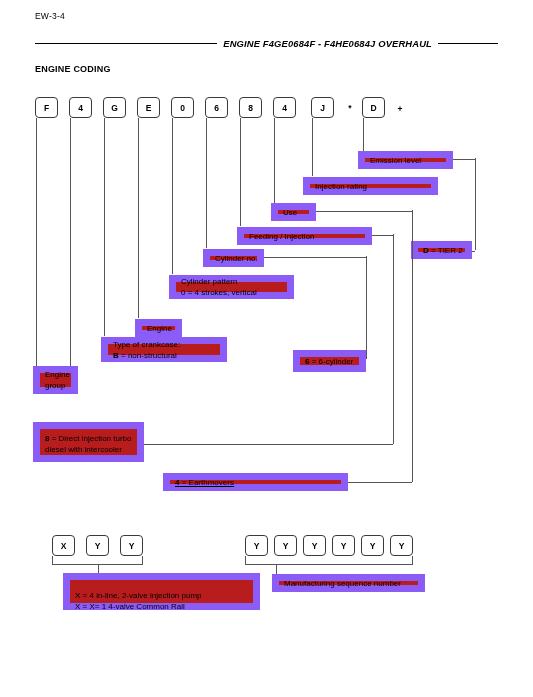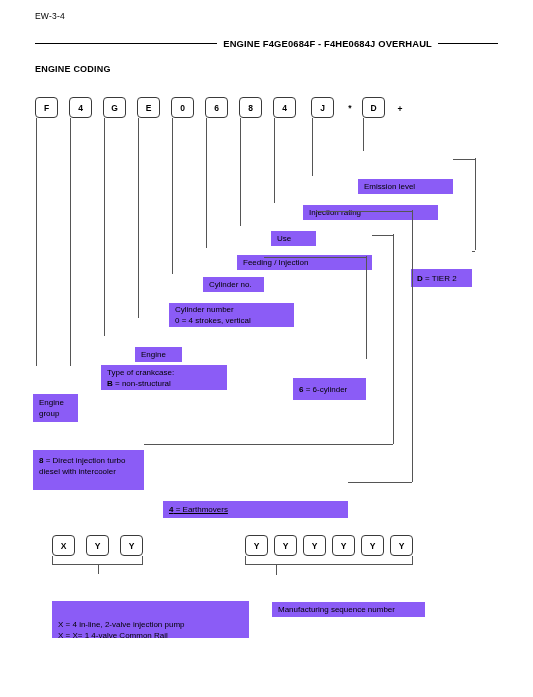--- a/index.html
+++ b/index.html
@@ -16,21 +16,21 @@
     position:absolute;left:35px;top:11px;
     font-size:8.5px;font-weight:normal;letter-spacing:.2px;
   }
   .rule-wrap{
     position:absolute;left:35px;top:36px;width:463px;height:14px;
     display:flex;align-items:center;gap:6px;
   }
   .rule-line{flex:1 1 auto;height:0;border-top:1.6px solid #000;}
   .rule-line.short{flex:0 0 60px;}
   .doc-title{
-    font-size:9.4px;font-weight:bold;white-space:nowrap;letter-spacing:.15px;
+    font-size:9.4px;font-weight:bold;white-space:nowrap;letter-spacing:.15px;font-style:italic;
   }
   .section-title{
     position:absolute;left:35px;top:64px;
     font-size:9px;font-weight:bold;letter-spacing:.2px;
   }
 
   
   .codebox{
     position:absolute;width:23px;height:21px;
     border:1px solid #3a3a3a;border-radius:4px;background:#fff;
@@ -40,23 +40,23 @@
   }
   .plainchar{
     position:absolute;font-size:8.5px;font-weight:bold;
     display:flex;align-items:center;justify-content:center;
     width:10px;height:14px;
   }
   .vline{position:absolute;width:0;border-left:1px solid #555;}
   .hline{position:absolute;height:0;border-top:1px solid #555;}
 
   .lbl{
-    position:absolute;border:1px solid #8b5cf6;background:#8b5cf6;box-sizing:border-box;
+    position:absolute;border:7px solid #8b5cf6;background:#b91c1c;box-sizing:border-box;
     font-size:8px;line-height:11px;padding:2px 4px 2px 5px;
-    display:flex;flex-direction:column;justify-content:center;margin-top:28px;
+    display:flex;flex-direction:column;justify-content:center;
   }
   .lbl .ln{white-space:nowrap;}
   .lbl b{font-weight:bold;}
 
   
   .bracket{position:absolute;box-sizing:border-box;
     border-left:1px solid #555;border-right:1px solid #555;border-bottom:1px solid #555;}
   .stem{position:absolute;width:0;border-left:1px solid #555;}
 </style>
 </head>
@@ -121,21 +121,21 @@
 
   <div class="lbl" style="left:237px;top:227px;width:135px;height:15px;">
     <span class="ln">Feeding / Injection</span>
   </div>
 
   <div class="lbl" style="left:203px;top:249px;width:61px;height:15px;">
     <span class="ln">Cylinder no.</span>
   </div>
 
   <div class="lbl" style="left:169px;top:275px;width:125px;height:24px;">
-    <span class="ln">Cylinder number</span>
+    <span class="ln">Cylinder pattern</span>
     <span class="ln">0 = 4 strokes, vertical</span>
   </div>
 
   <div class="lbl" style="left:135px;top:319px;width:47px;height:15px;">
     <span class="ln">Engine</span>
   </div>
 
   <div class="lbl" style="left:101px;top:337px;width:126px;height:25px;">
     <span class="ln">Type of crankcase:</span>
     <span class="ln"><b>B</b><span> = non-structural</span></span>
@@ -178,21 +178,21 @@
   <div class="hline" style="left:264px;top:256.5px;width:102px;"></div>
   <div class="vline" style="left:365.5px;top:256px;height:103px;"></div>
 
   <div class="codebox" style="left:52px;top:535px;">X</div>
   <div class="codebox" style="left:86px;top:535px;">Y</div>
   <div class="codebox" style="left:120px;top:535px;">Y</div>
 
   <div class="bracket" style="left:52px;top:556px;width:91px;height:9px;"></div>
   <div class="stem" style="left:97.5px;top:564px;height:10px;"></div>
 
-  <div class="lbl" style="left:52px;top:573px;width:197px;height:37px;justify-content:flex-start;padding-top:17px;">
+  <div class="lbl" style="left:63px;top:573px;width:197px;height:37px;justify-content:flex-start;padding-top:10px;">
     <span class="ln">X = 4 in-line, 2-valve injection pump</span>
     <span class="ln">X = X= 1 4-valve Common Rail</span>
   </div>
 
   <div class="codebox" style="left:245px;top:535px;">Y</div>
   <div class="codebox" style="left:274px;top:535px;">Y</div>
   <div class="codebox" style="left:303px;top:535px;">Y</div>
   <div class="codebox" style="left:332px;top:535px;">Y</div>
   <div class="codebox" style="left:361px;top:535px;">Y</div>
   <div class="codebox" style="left:390px;top:535px;">Y</div>

